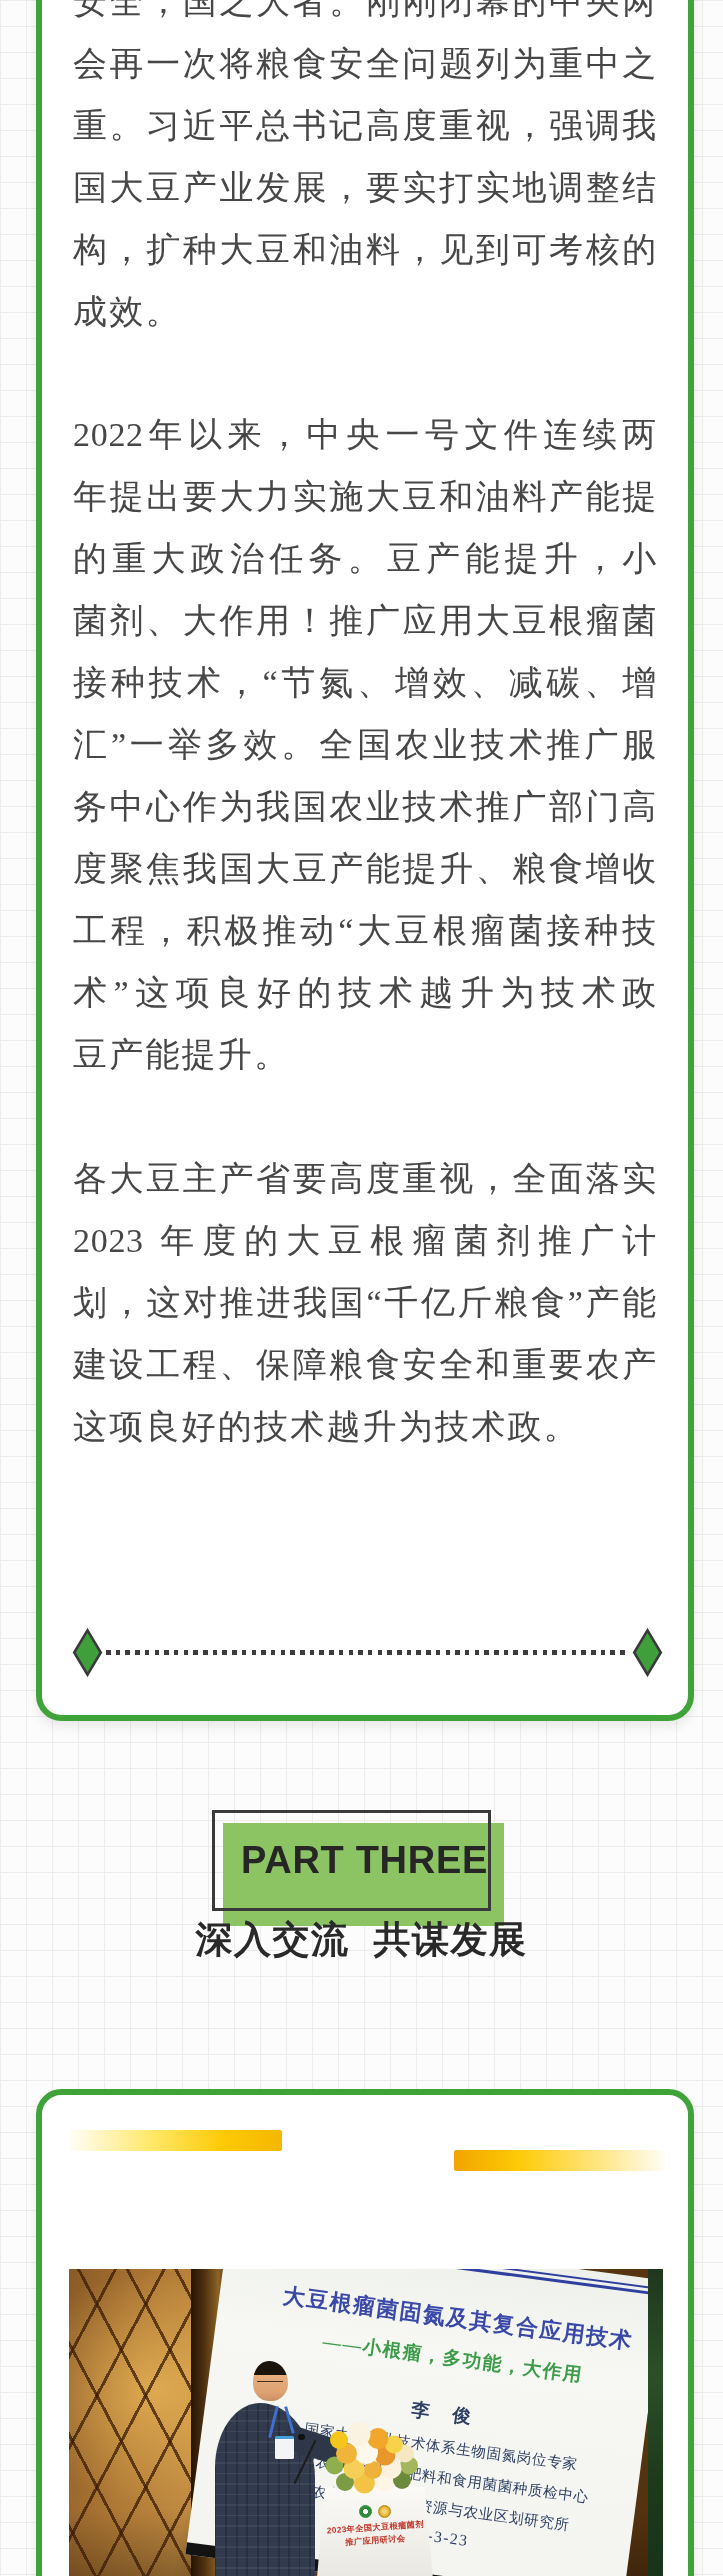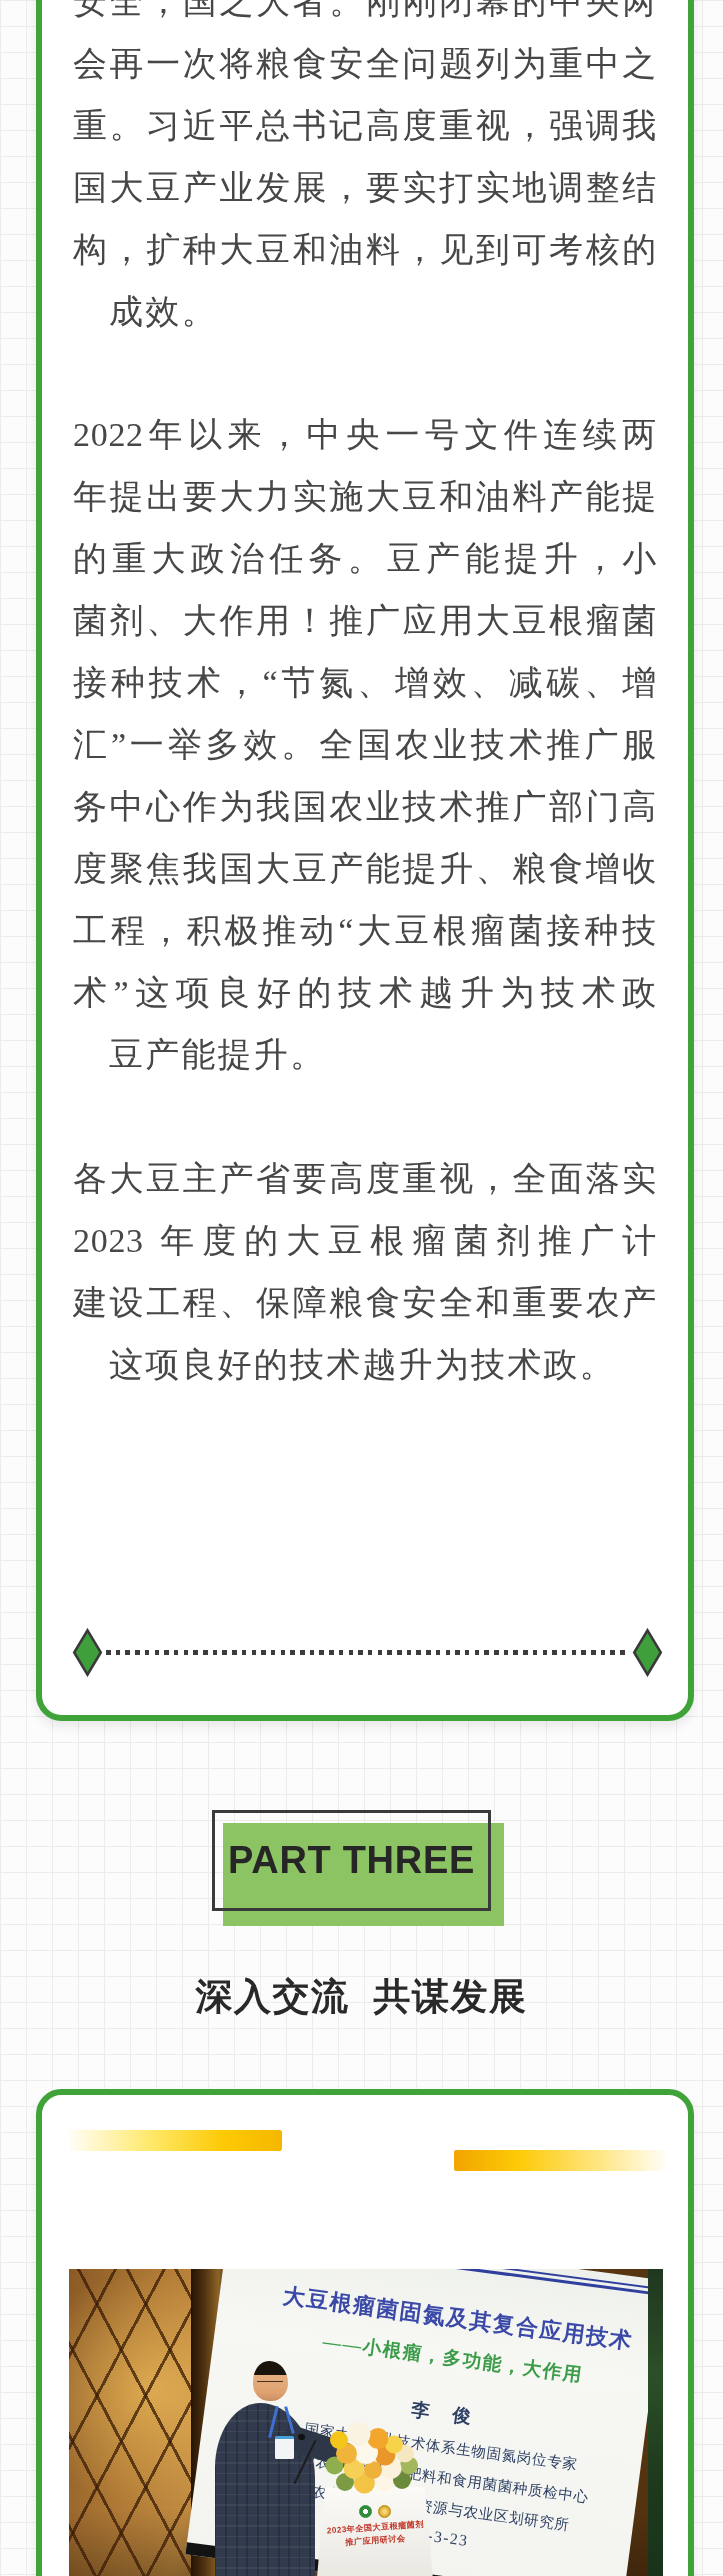--- a/index.html
+++ b/index.html
@@ -19,34 +19,34 @@
     box-shadow:0 6px 10.5px rgba(0,0,0,.08);
   }
   .card-text{top:-60px;height:1781px;}
   .article{position:absolute;left:31px;right:31px;top:24px;}
   .para + .para{margin-top:62px;font-family:Liberation Serif, serif;}
   .ln{
     font-size:34px;line-height:62px;height:62px;color:#474747;
     text-align:justify;text-align-last:justify;overflow:hidden;
     letter-spacing:0.7px;white-space:nowrap;
   }
-  .ln.end{text-align-last:left;letter-spacing:2.2px;margin-left:36px;}
+  .ln.end{text-align-last:left;letter-spacing:2.2px;}
   
   .divider{position:absolute;left:72px;top:1628px;width:591px;height:49px;
     display:flex;align-items:center;}
   .dots{flex:1;height:4.5px;margin:0 3px;
     background:repeating-linear-gradient(90deg,#3c3c3c 0 4.5px,transparent 4.5px 9.7px);}
   
   .part-green{position:absolute;left:223px;top:1823px;width:281px;height:103px;
     background:#8cc463;z-index:1;}
   .part-outline{position:absolute;left:212px;top:1810px;width:279px;height:101px;
     box-sizing:border-box;border:3px solid #3a3a3a;z-index:2;
-    display:flex;align-items:center;justify-content:center;}
+    display:flex;align-items:center;justify-content:flex-end;}
   .part-label{font-size:38px;font-weight:700;color:#262626;letter-spacing:0.7px;}
-  .section-title{position:absolute;left:0;top:1972px;width:723px;margin:0;
+  .section-title{position:absolute;left:0;top:1915px;width:723px;margin:0;
     text-align:center;font-size:37px;font-weight:700;color:#292929;
     letter-spacing:1.5px;word-spacing:12px;z-index:2;}
   
   .card-photo{top:2089px;height:536px;overflow:hidden;}
   .hl{position:absolute;height:21px;border-radius:2.2px;}
   .hl1{left:27px;top:35px;width:213px;
     background:linear-gradient(90deg,rgba(255,248,205,.15) 0%,#ffe96b 38%,#fdca06 72%,#f5b700 100%);}
   .hl2{left:412px;top:55px;width:212px;
     background:linear-gradient(90deg,#f2a400 0%,#fdca06 30%,#ffe788 70%,rgba(255,249,214,.15) 100%);}
   
@@ -149,20 +149,21 @@
       <div class="ln">汇”一举多效。全国农业技术推广服</div>
       <div class="ln">务中心作为我国农业技术推广部门高</div>
       <div class="ln">度聚焦我国大豆产能提升、粮食增收</div>
       <div class="ln">工程，积极推动“大豆根瘤菌接种技</div>
       <div class="ln">术”这项良好的技术越升为技术政</div>
       <div class="ln end">豆产能提升。</div>
     </div>
     <div class="para">
       <div class="ln">各大豆主产省要高度重视，全面落实</div>
       <div class="ln">2023 年度的大豆根瘤菌剂推广计</div>
+      <div class="ln">划，这对推进我国“千亿斤粮食”产能</div>
       <div class="ln">建设工程、保障粮食安全和重要农产</div>
       <div class="ln end">这项良好的技术越升为技术政。</div>
     </div>
   </div>
 </section>
 
 <div class="divider">
   <svg width="31" height="49" viewBox="0 0 42 66">
     <polygon points="21,3 39,33 21,63 3,33" fill="#3f9f3b" stroke="#3a3a3a" stroke-width="3.5"></polygon>
   </svg>

